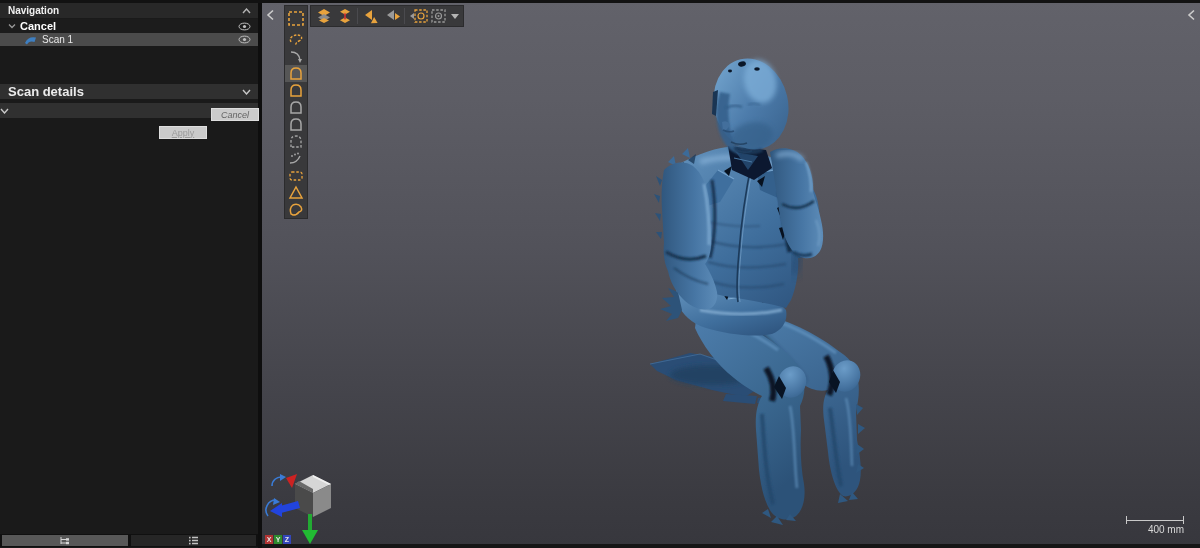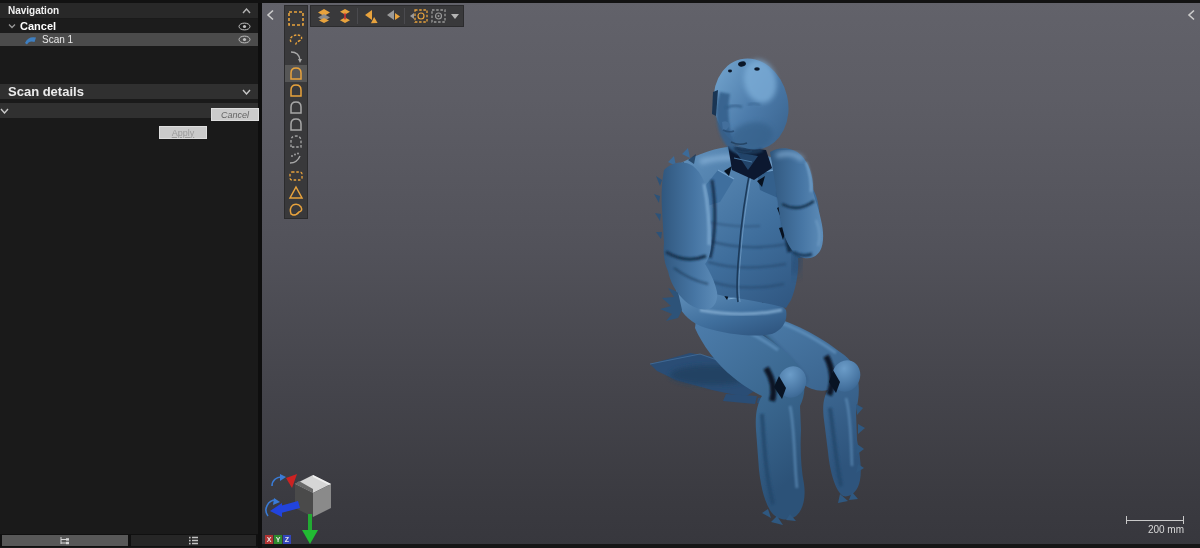--- a/index.html
+++ b/index.html
@@ -410,19 +410,19 @@
       <span style="background:#2e8b2e">Y</span>
       <span style="background:#3346b9">Z</span>
     </div>
 
     <div class="scalebar abs">
       <div class="bar">
         <div class="line"></div>
         <div class="tick" style="left:0"></div>
         <div class="tick" style="right:0"></div>
       </div>
-      <div class="lbl">200 mm</div>
+      <div class="lbl">400 mm</div>
     </div>
   </div>
 
   <div class="topstrip abs"></div>
   <div class="botstrip abs"></div>
 </div>
 
 </body></html>

